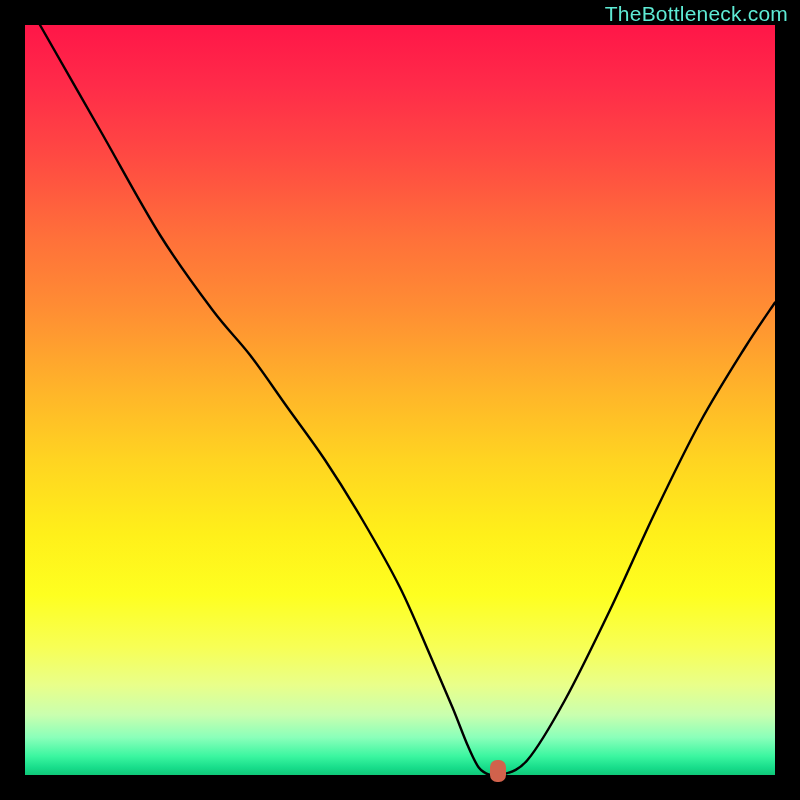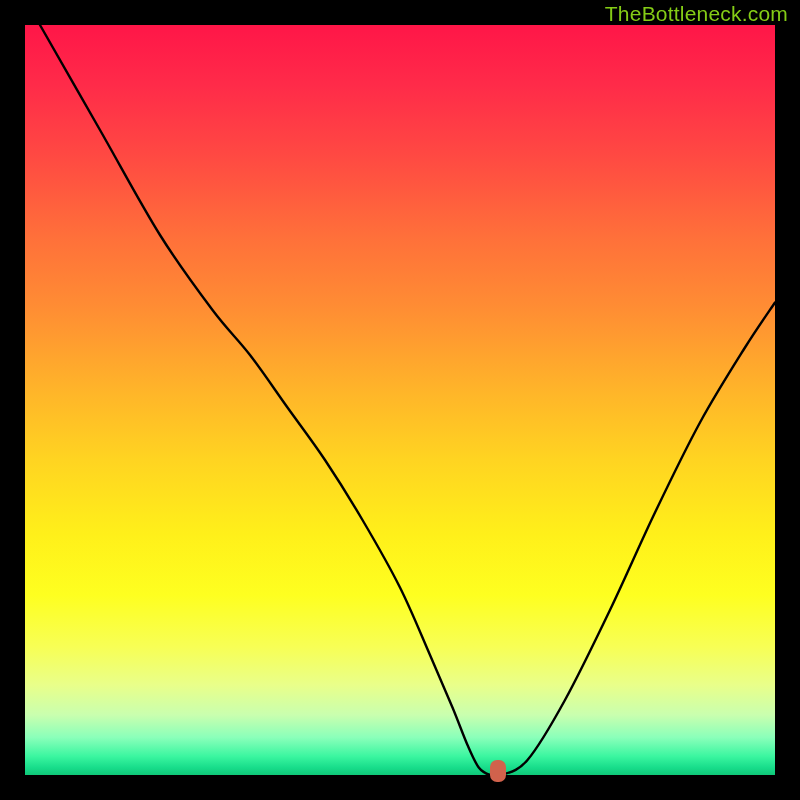--- a/index.html
+++ b/index.html
@@ -7,21 +7,21 @@
     width: 800px;
     height: 800px;
     background: #000;
     position: relative;
     font-family: Arial, sans-serif;
   }
   .watermark {
     position: absolute;
     top: 2px;
     right: 12px;
-    color: #84cc16;
+    color: #5eead4;
     font-size: 21px;
     font-weight: 500;
     z-index: 10;
     letter-spacing: 0.2px;
   }
   .plot-area {
     position: absolute;
     top: 25px;
     left: 25px;
     width: 750px;

